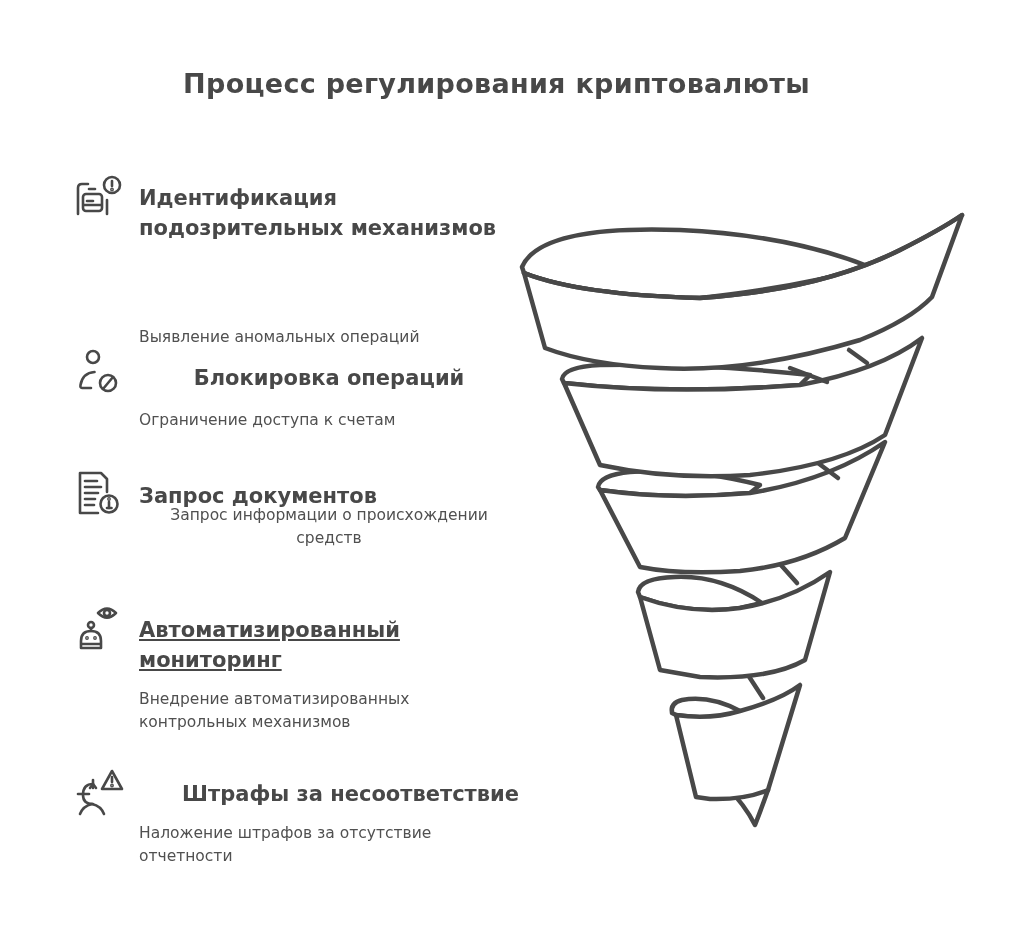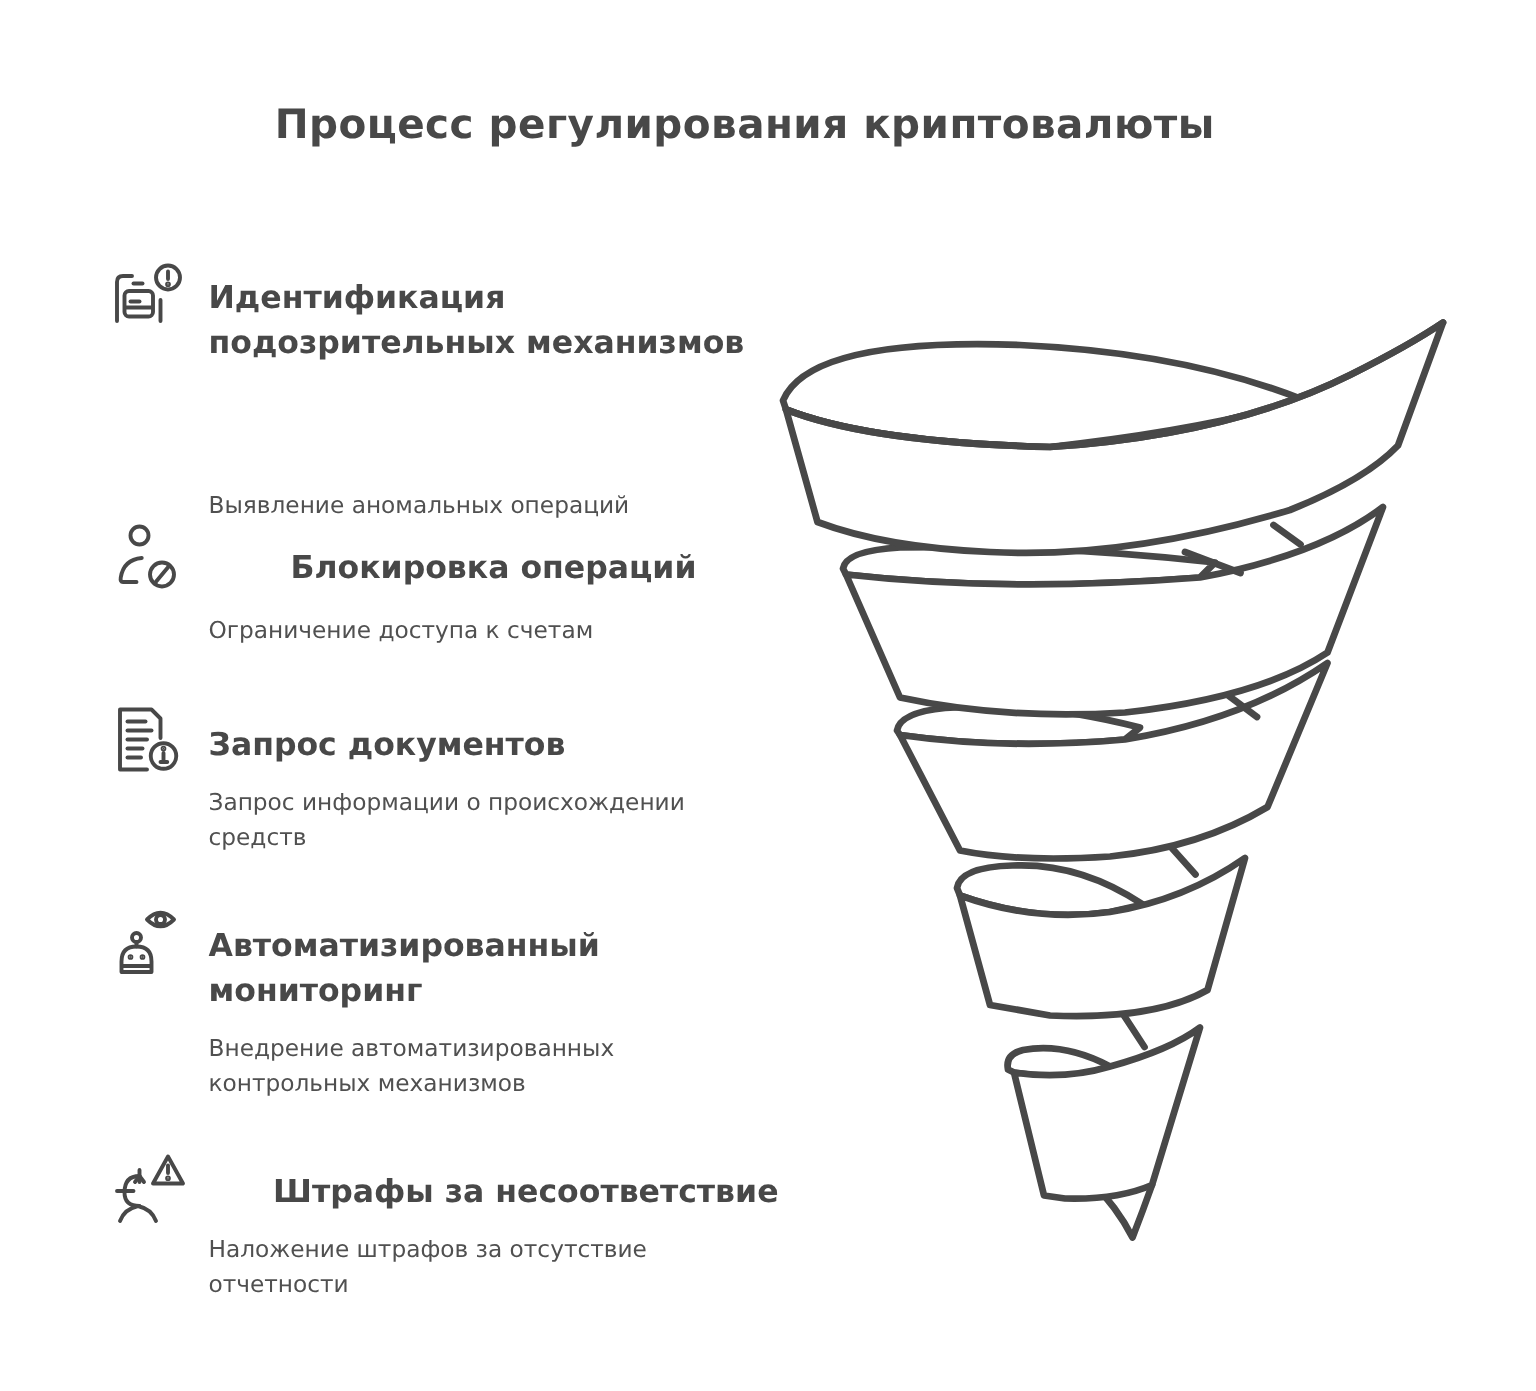--- a/index.html
+++ b/index.html
@@ -71,37 +71,37 @@
       <line x1="11" y1="25" x2="24" y2="25"></line>
       <line x1="11" y1="31" x2="21" y2="31"></line>
       <line x1="11" y1="37" x2="20" y2="37"></line>
       <circle cx="35" cy="36" r="8.5"></circle>
       <line x1="35" y1="34" x2="35" y2="40"></line>
       <line x1="33" y1="40" x2="37.5" y2="40"></line>
       <circle cx="35" cy="31" r="0.6" fill="#484848"></circle>
     </svg>
   </div>
   <div class="heading" style="top:481px;">Запрос документов</div>
-  <div class="desc" style="top:524px;">Запрос информации о происхождении средств</div>
+  <div class="desc" style="top:504px;text-align:center;">Запрос информации о происхождении средств</div>
 </div>
 
 <div class="step">
   <div class="icon" style="top:602px;">
     <svg viewBox="0 0 50 50" fill="none" stroke="#484848" stroke-width="2.6" stroke-linecap="round" stroke-linejoin="round">
       <path d="M24 11 q9 -9 18 0 q-9 9 -18 0 z"></path>
       <circle cx="33" cy="11" r="3"></circle>
       <circle cx="17" cy="23" r="3"></circle>
       <line x1="17" y1="26" x2="17" y2="29"></line>
       <path d="M7 46 V39 q0 -10 10 -10 q10 0 10 10 V46 Z"></path>
       <line x1="8" y1="42" x2="26" y2="42"></line>
       <circle cx="13" cy="36" r="0.6" fill="#484848"></circle>
       <circle cx="21" cy="36" r="0.6" fill="#484848"></circle>
     </svg>
   </div>
-  <div class="heading" style="top:615px;">Автоматизированный мониторинг</div>
+  <div class="heading" style="top:615px;text-decoration:underline;">Автоматизированный мониторинг</div>
   <div class="desc" style="top:688px;">Внедрение автоматизированных контрольных механизмов</div>
 </div>
 
 <div class="step">
   <div class="icon" style="top:767px;">
     <svg viewBox="0 0 50 50" fill="none" stroke="#484848" stroke-width="2.6" stroke-linecap="round" stroke-linejoin="round">
       <path d="M19 17 q-10 0 -10 11 q0 9 10 9"></path>
       <line x1="4" y1="27" x2="15" y2="27"></line>
       <line x1="19" y1="13" x2="19" y2="21"></line>
       <path d="M16 21 l3 -4 l3 4"></path>

